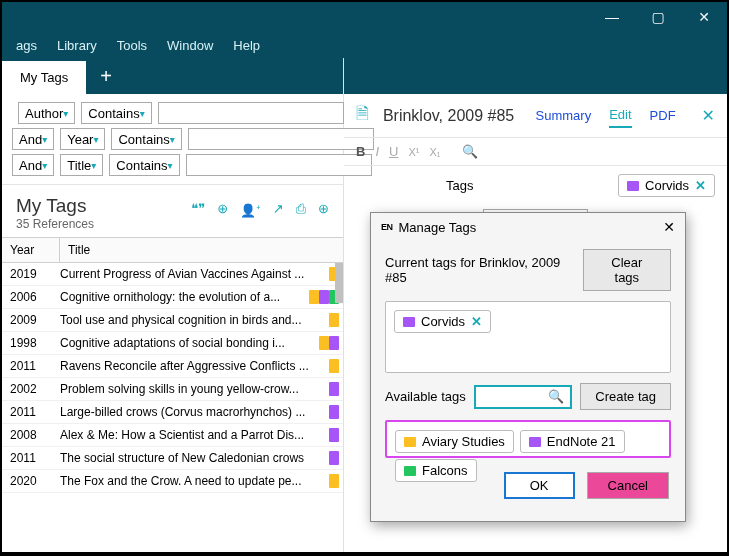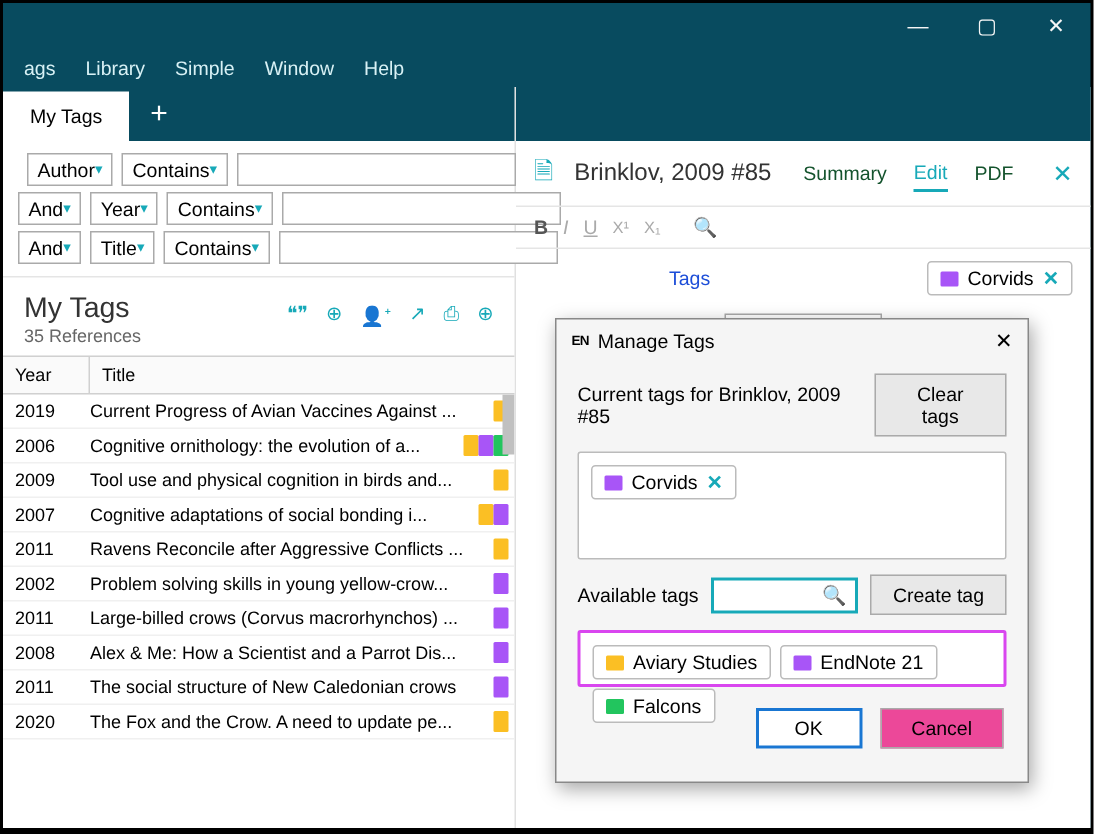--- a/index.html
+++ b/index.html
@@ -38,35 +38,35 @@
 .row .tags{display:flex;gap:0;padding-right:4px}
 .tagdot{width:10px;height:14px;border-radius:1px}
 .yellow{background:#fbbf24}.purple{background:#a855f7}.green{background:#22c55e}
 .scrollhint{position:absolute;right:0;top:0;width:8px;height:40px;background:#c0c0c0}
 .right{flex:1;display:flex;flex-direction:column;position:relative}
 .rtabbar{background:#084b5f;height:36px}
 .refhdr{display:flex;align-items:center;padding:8px 12px;gap:14px;border-bottom:1px solid #e5e5e5}
 .refhdr .doc-icon{color:#17a9b8;font-size:16px}
 .refhdr .title{font-size:16px;color:#333;flex:0 0 auto}
 .refhdr .subtabs{display:flex;gap:18px;margin-left:auto;align-items:center}
-.subtab{color:#14532d;padding:4px 0;cursor:pointer}
+.subtab{color:#1d4ed8;padding:4px 0;cursor:pointer}
 .subtab.active{color:#17a9b8;border-bottom:2px solid #17a9b8}
 .close-ref{color:#17a9b8;font-size:16px;cursor:pointer;padding-left:8px}
 .toolbar{display:flex;align-items:center;padding:6px 12px;gap:8px;border-bottom:1px solid #e5e5e5}
 .fmt{display:flex;gap:10px;color:#555;align-items:center}
 .fmt b{font-weight:700}
 .fmt i{font-style:italic;color:#aaa}
 .fmt .u{text-decoration:underline;color:#aaa}
 .fmt .x{font-size:11px;color:#aaa}
 .toolbar .mag{color:#17a9b8;margin-left:14px}
 .toolbar .btns{margin-left:auto;display:flex;gap:8px}
 .btn{border:1px solid #aaa;background:#fff;padding:5px 14px;cursor:pointer;font-size:13px}
 .btn.disabled{color:#aaa}
 .tagsline{display:flex;align-items:center;gap:12px;padding:8px 12px;justify-content:flex-end}
-.tagsline .lbl{color:#1d4ed8;margin-right:auto;margin-left:90px}
+.tagsline .lbl{color:#000000;margin-right:auto;margin-left:90px}
 .tag-chip{border:1px solid #bbb;border-radius:3px;padding:3px 8px;display:inline-flex;align-items:center;gap:6px;font-size:12px;background:#fff}
 .tag-chip .sw{width:12px;height:10px;border-radius:1px}
 .tag-chip .x{color:#17a9b8;cursor:pointer;font-weight:600}
 .managebtn-row{display:flex;justify-content:center;padding:4px 0 10px}
 .dialog{position:absolute;left:370px;top:212px;width:316px;height:310px;background:#f5f5f5;border:1px solid #888;box-shadow:2px 4px 12px rgba(0,0,0,.35);display:flex;flex-direction:column}
 .dialog-title{display:flex;align-items:center;padding:6px 10px;font-size:12px}
 .dialog-title .en{font-weight:700;font-size:9px;margin-right:6px;letter-spacing:-0.5px}
 .dialog-title .x{margin-left:auto;font-size:14px;cursor:pointer}
 .dialog-body{padding:8px 14px 12px;display:flex;flex-direction:column;gap:10px;flex:1}
 .dline{display:flex;align-items:center;justify-content:center}
@@ -84,21 +84,21 @@
 
 <div class="window">
   <div class="titlebar">
     <span>—</span>
     <span>▢</span>
     <span>✕</span>
   </div>
   <div class="menubar">
     <div>ags</div>
     <div>Library</div>
-    <div>Simple</div>
+    <div>Tools</div>
     <div>Window</div>
     <div>Help</div>
   </div>
   <div class="workspace">
     <div class="left">
       <div class="tabbar">
         <div class="tab-active">My Tags</div>
         <div class="tab-add">+</div>
       </div>
       <div class="filters">
@@ -182,21 +182,21 @@
             </div>
           </div>
           <div class="row">
             <div class="y">2009</div>
             <div class="t">Tool use and physical cognition in birds and...</div>
             <div class="tags">
               <span class="tagdot yellow"></span>
             </div>
           </div>
           <div class="row">
-            <div class="y">2007</div>
+            <div class="y">1998</div>
             <div class="t">Cognitive adaptations of social bonding i...</div>
             <div class="tags">
               <span class="tagdot yellow"></span>
               <span class="tagdot purple"></span>
             </div>
           </div>
           <div class="row">
             <div class="y">2011</div>
             <div class="t">Ravens Reconcile after Aggressive Conflicts ...</div>
             <div class="tags">

